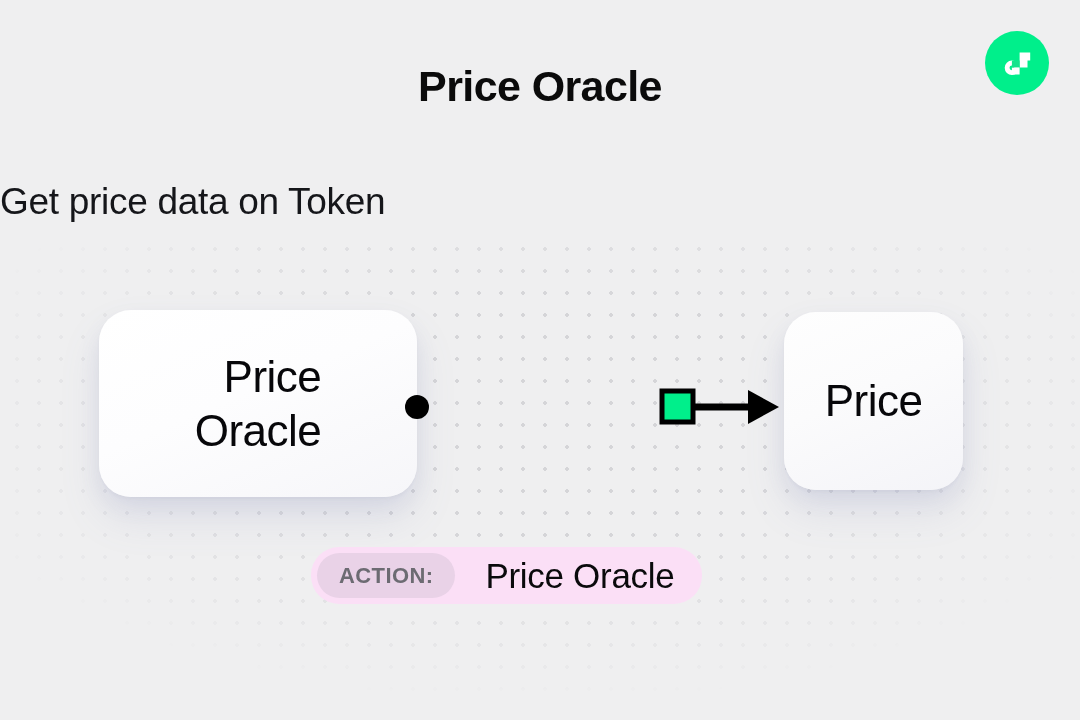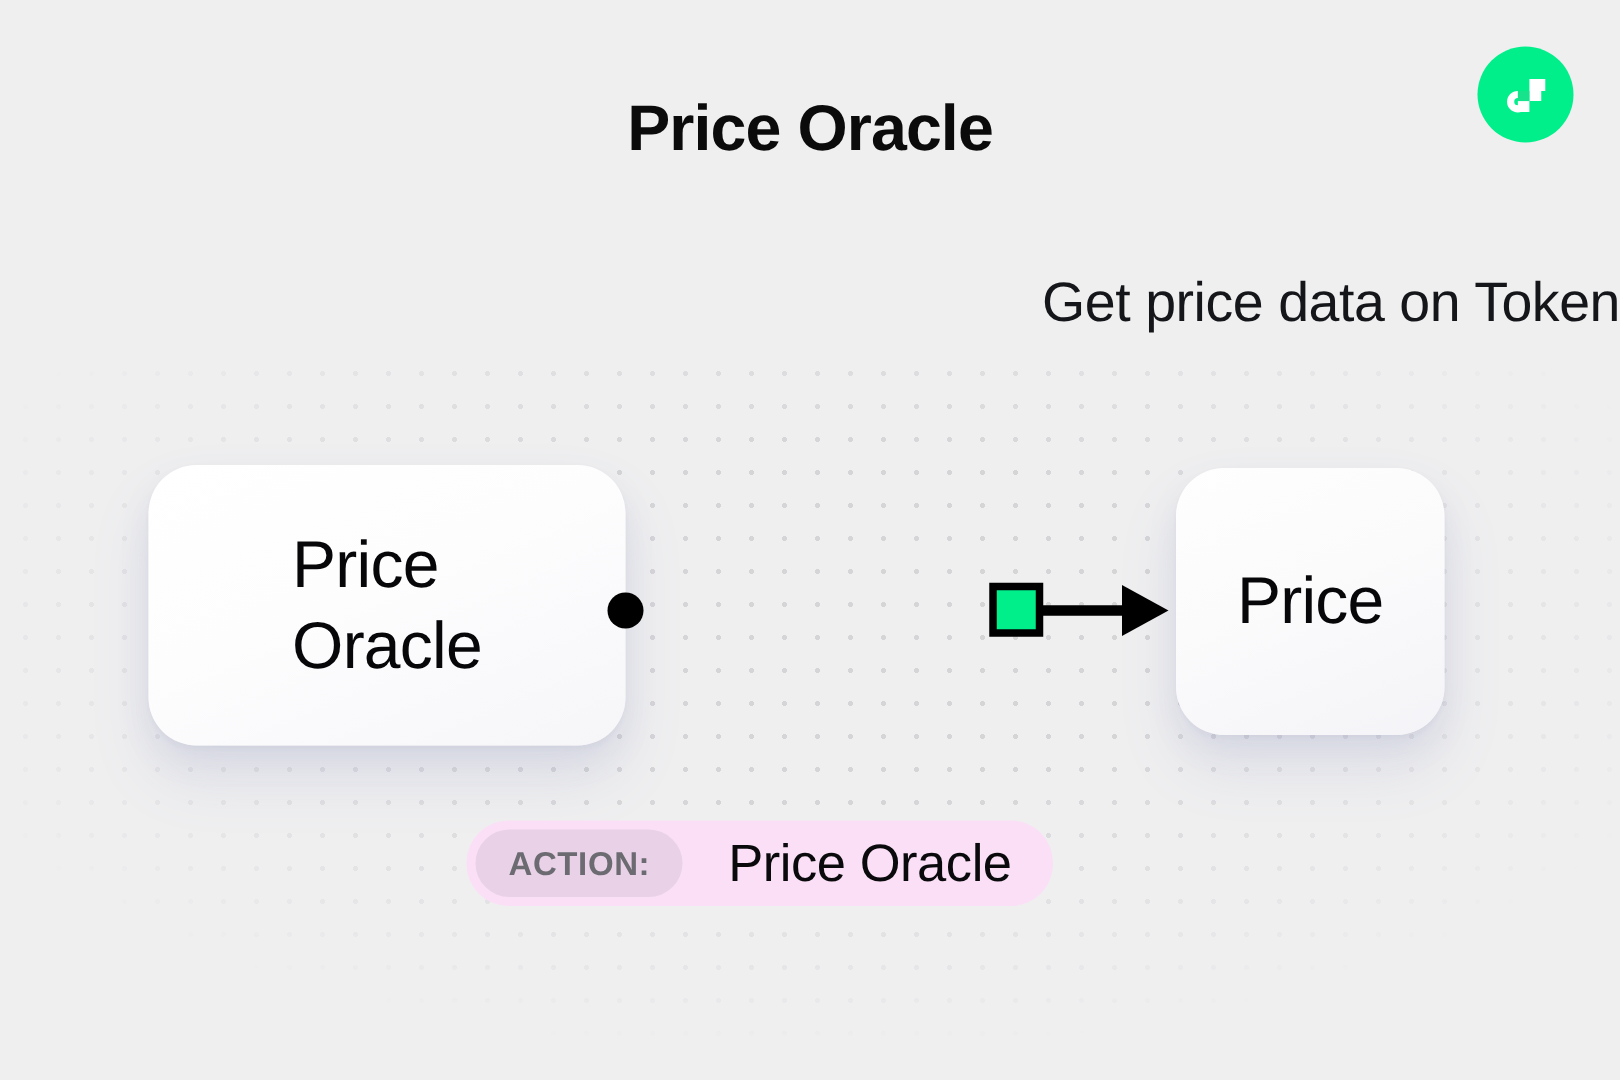--- a/index.html
+++ b/index.html
@@ -42,21 +42,21 @@
     font-size: 43px;
     font-weight: bold;
     letter-spacing: -0.6px;
     color: #0b0b0b;
   }
 
   #page-subtitle {
     position: absolute;
     left: 0; top: 181px;
     width: 1080px;
-    text-align: right;
+    text-align: left;
     font-size: 37px;
     font-weight: normal;
     letter-spacing: -0.3px;
     color: #15161a;
   }
 
   
   #brand-logo {
     position: absolute;
     left: 985px; top: 31px;
@@ -74,21 +74,21 @@
     position: absolute;
     background: linear-gradient(157deg, #ffffff 0%, #fdfdfe 45%, #f6f6f9 100%);
     border-radius: 32px;
     box-shadow:
       0 2px 3px rgba(120,125,165,0.05),
       0 10px 20px rgba(120,125,175,0.10),
       0 22px 40px rgba(118,124,180,0.13);
     display: flex;
     align-items: center;
     justify-content: center;
-    text-align: left;
+    text-align: right;
   }
 
   #node-price-oracle {
     left: 99px; top: 310px;
     width: 318px; height: 187px;
   }
 
   #node-price {
     left: 784px; top: 312px;
     width: 179px; height: 178px;

